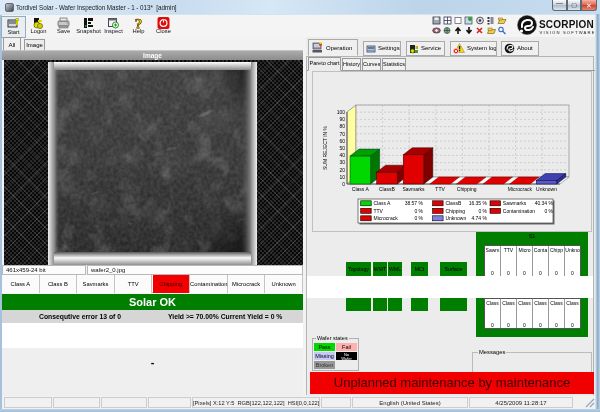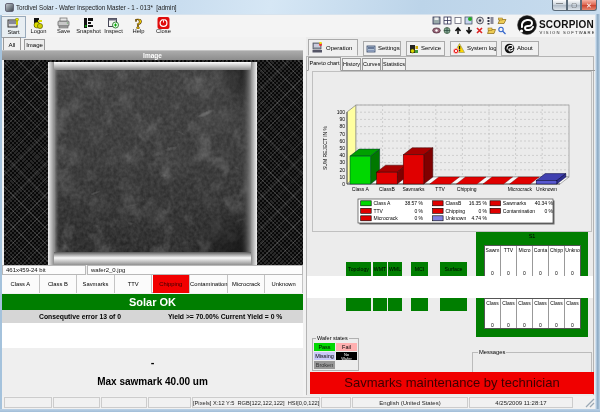--- a/index.html
+++ b/index.html
@@ -258,21 +258,20 @@
     <div class="clsbtn" style="left:263.4px;width:37.6px;">Unknown</div>
   </div>
 <div id="yieldok">Solar OK</div>
 <div id="yieldinfo">
   <span style="position:absolute;left:37px;">Consequtive error 13 of 0</span>
   <span style="position:absolute;left:166px;">Yield &gt;= 70.00% Current Yield = 0 %</span>
 </div>
 <div id="whitearea"></div>
 <div id="grayarea">
   <div style="position:absolute;left:0;top:8px;width:301px;text-align:center;font-weight:bold;font-size:11px;color:#000;">-</div>
-  <div style="position:absolute;left:0;top:28px;width:301px;text-align:center;font-weight:bold;font-size:10px;color:#000;">Max sawmark 40.00 um</div>
 </div>
 <div id="rpanel"></div>
 
 <div class="tabM" style="left:308px;top:39px;width:50px;height:17px;border-bottom:1px solid #f0f0f0;z-index:3;">
   <svg width="11" height="11" viewBox="0 0 11 11" style="position:absolute;left:3px;top:2px;">
       <rect x="1" y="1" width="8" height="6" fill="#9aa4ae" stroke="#445" stroke-width="0.7"></rect>
       <rect x="2" y="2" width="6" height="3" fill="#ccd"></rect>
       <rect x="0.5" y="8" width="9.5" height="2.5" fill="#556"></rect>
       <circle cx="8.5" cy="2.5" r="1.5" fill="#e33"></circle>
       <circle cx="8.5" cy="0.8" r="1.2" fill="#ee0"></circle>
@@ -512,21 +511,21 @@
 <div style="position:absolute;left:314px;top:343px;width:21px;height:8px;background:#00d800;font-size:5.5px;text-align:center;line-height:8px;color:#000;">Pass</div>
 <div style="position:absolute;left:336px;top:343px;width:21px;height:8px;background:#ffb0b0;font-size:5.5px;text-align:center;line-height:8px;color:#000;">Fail</div>
 <div style="position:absolute;left:314px;top:352px;width:21px;height:8px;background:#c8c8f8;font-size:5.5px;text-align:center;line-height:8px;color:#000;">Missing</div>
 <div style="position:absolute;left:336px;top:352px;width:21px;height:8px;background:#000;font-size:4px;text-align:center;line-height:4px;color:#fff;padding-top:1px;">No<br>Wafer</div>
 <div style="position:absolute;left:314px;top:361px;width:21px;height:8px;background:#989898;font-size:5.5px;text-align:center;line-height:8px;color:#333;">Broken</div>
 
 <div style="position:absolute;left:472px;top:352px;width:120px;height:30px;border:1px solid #bbb;">
   <div style="position:absolute;left:5px;top:-4px;background:#ececec;font-size:5.8px;padding:0 1px;color:#000;">Messages</div>
 </div>
 
-<div style="position:absolute;left:310px;top:372px;width:284px;height:22px;background:#f00000;z-index:6;color:#3c0000;font-size:13px;text-align:center;line-height:22px;">Savmarks maintenance by technician</div>
+<div style="position:absolute;left:310px;top:372px;width:284px;height:22px;background:#f00000;z-index:6;color:#3c0000;font-size:13px;text-align:center;line-height:22px;">Unplanned maintenance by maintenance</div>
 <div id="statusbar">
   <div class="scell" style="left:2px;width:48px;"></div>
   <div class="scell" style="left:51px;width:47px;"></div>
   <div class="scell" style="left:99px;width:46px;"></div>
   <div class="scell" style="left:146px;width:43px;"></div>
   <div class="scell" style="left:190px;width:128px;text-align:center;font-size:5.7px;">[Pixels] X:12 Y:5&nbsp; RGB[122,122,122]&nbsp; HSI[0,0,122]</div>
   <div class="scell" style="left:319px;width:30px;"></div>
   <div class="scell" style="left:350px;width:116px;text-align:center;">English (United States)</div>
   <div class="scell" style="left:467px;width:104px;text-align:center;">4/25/2009 11:28:17</div>
   <div class="scell" style="left:572px;width:22px;border:none;"></div>

